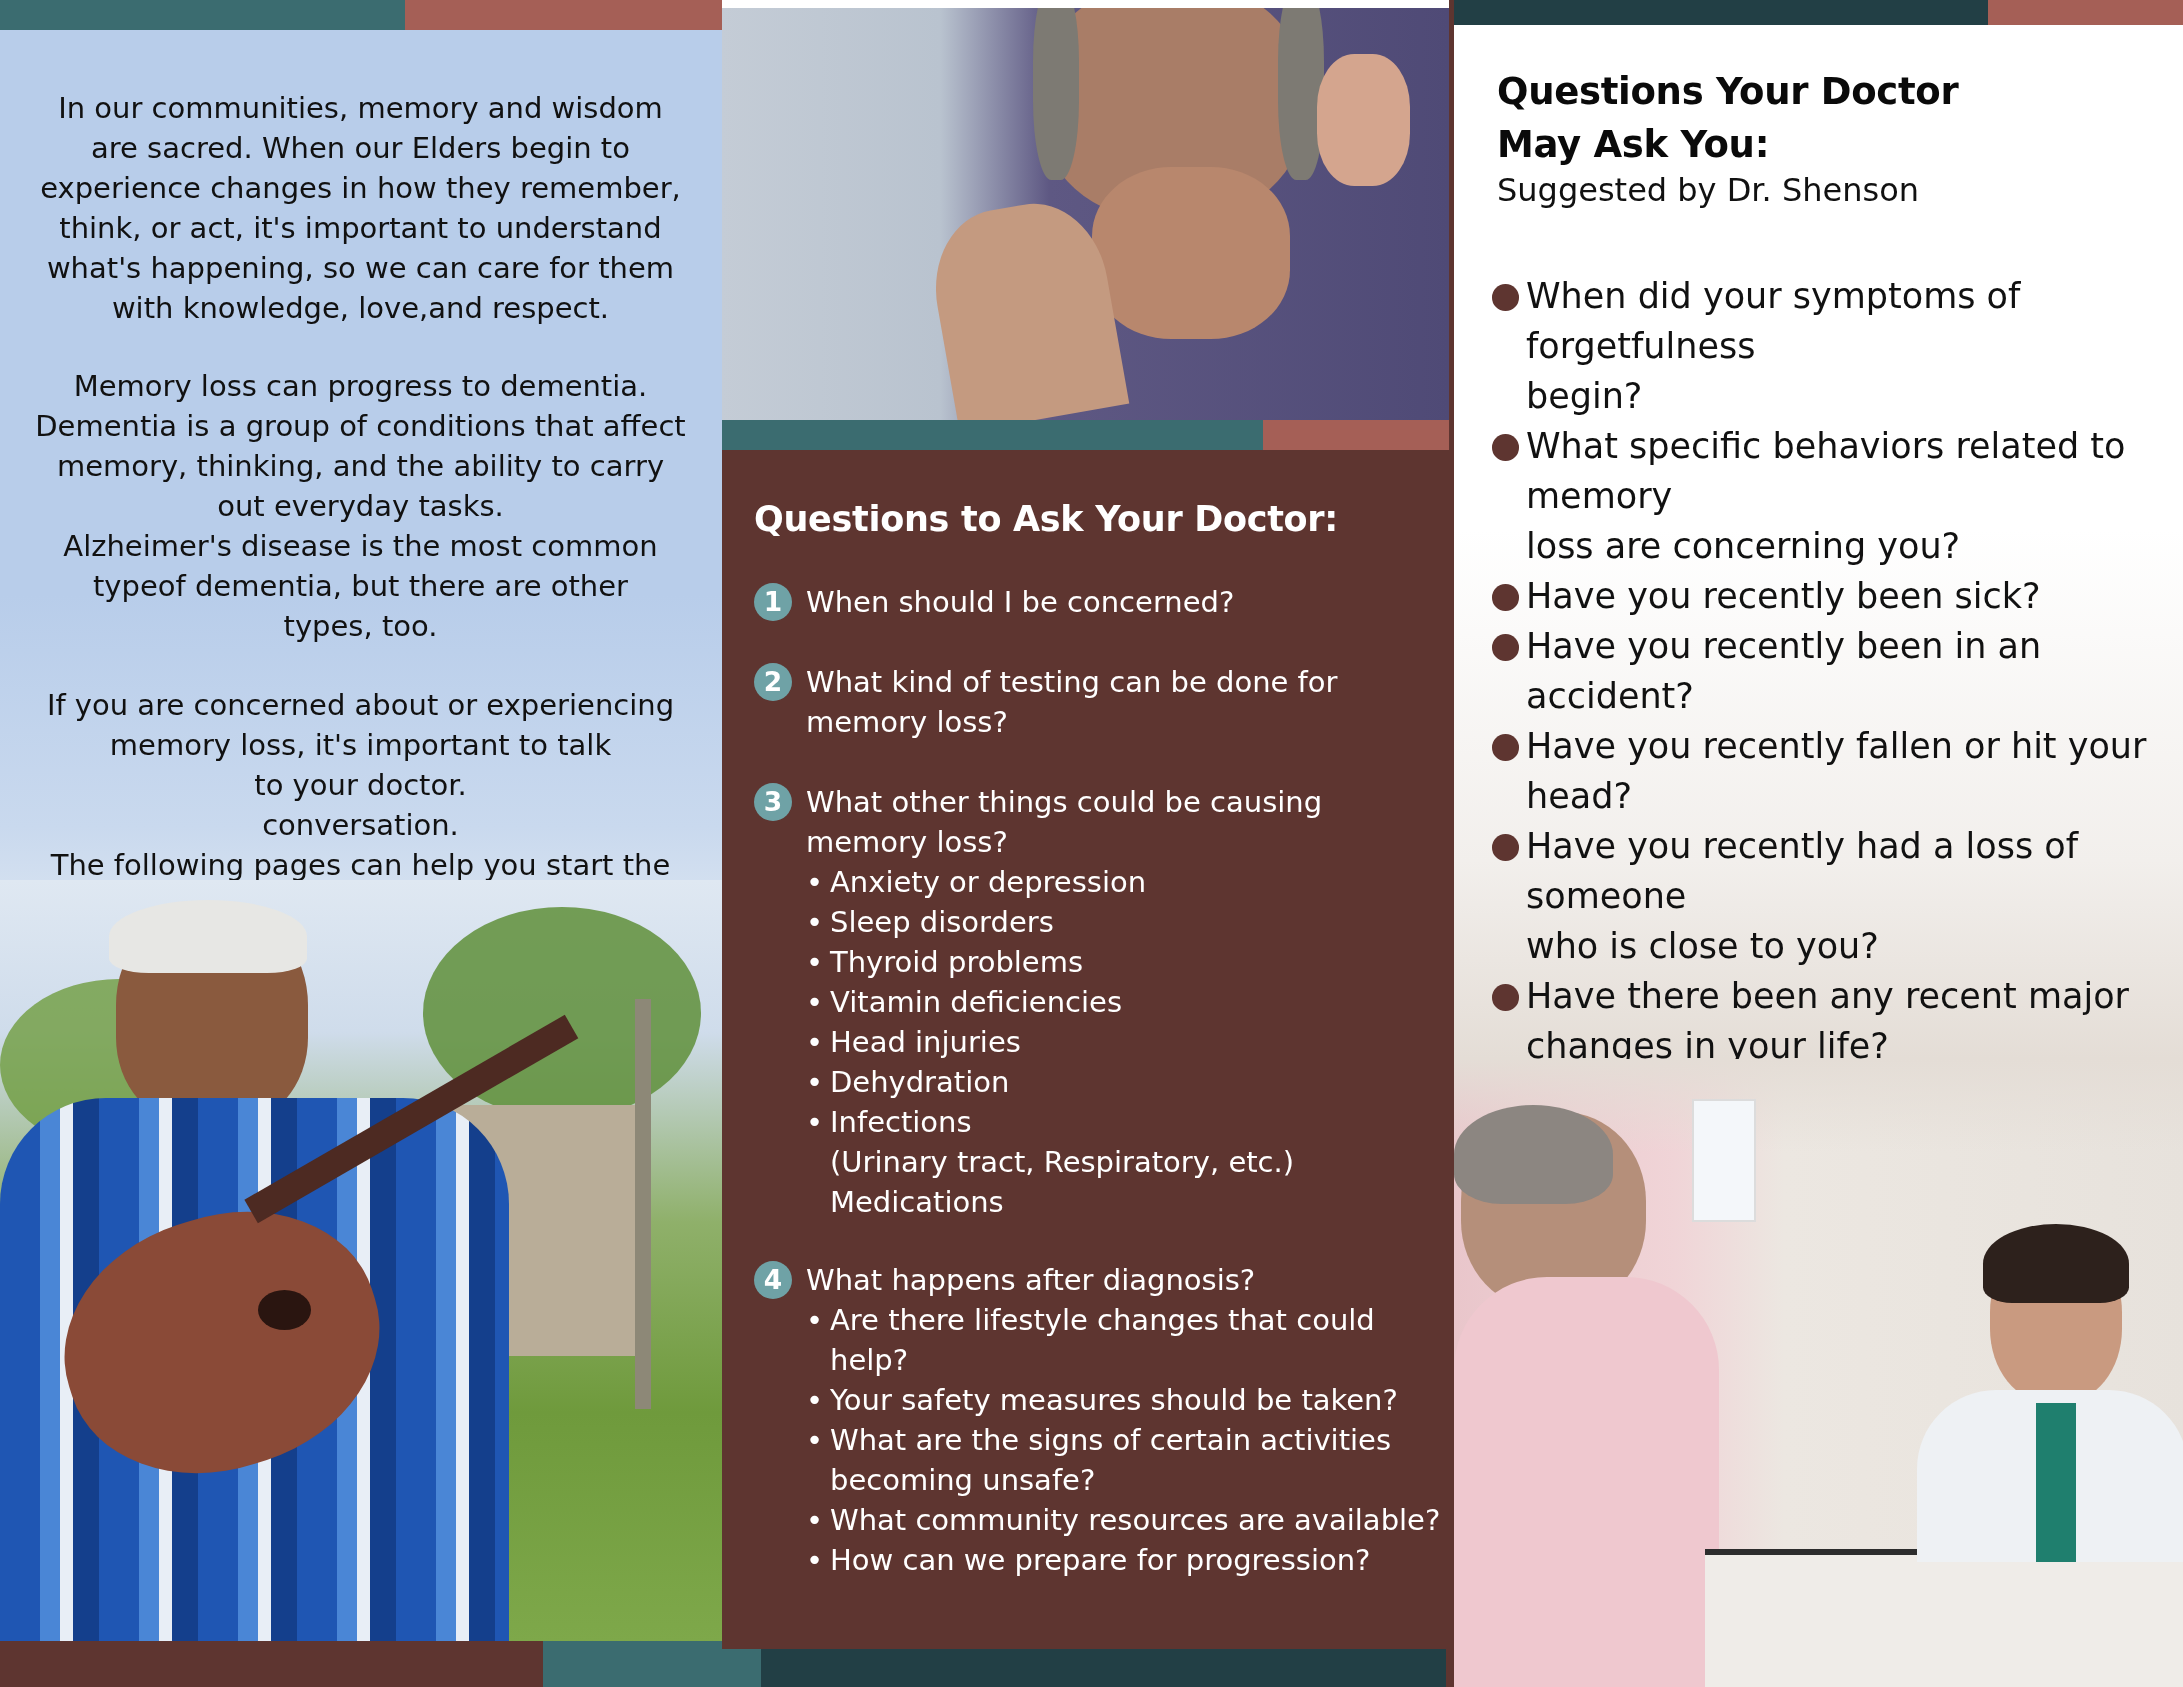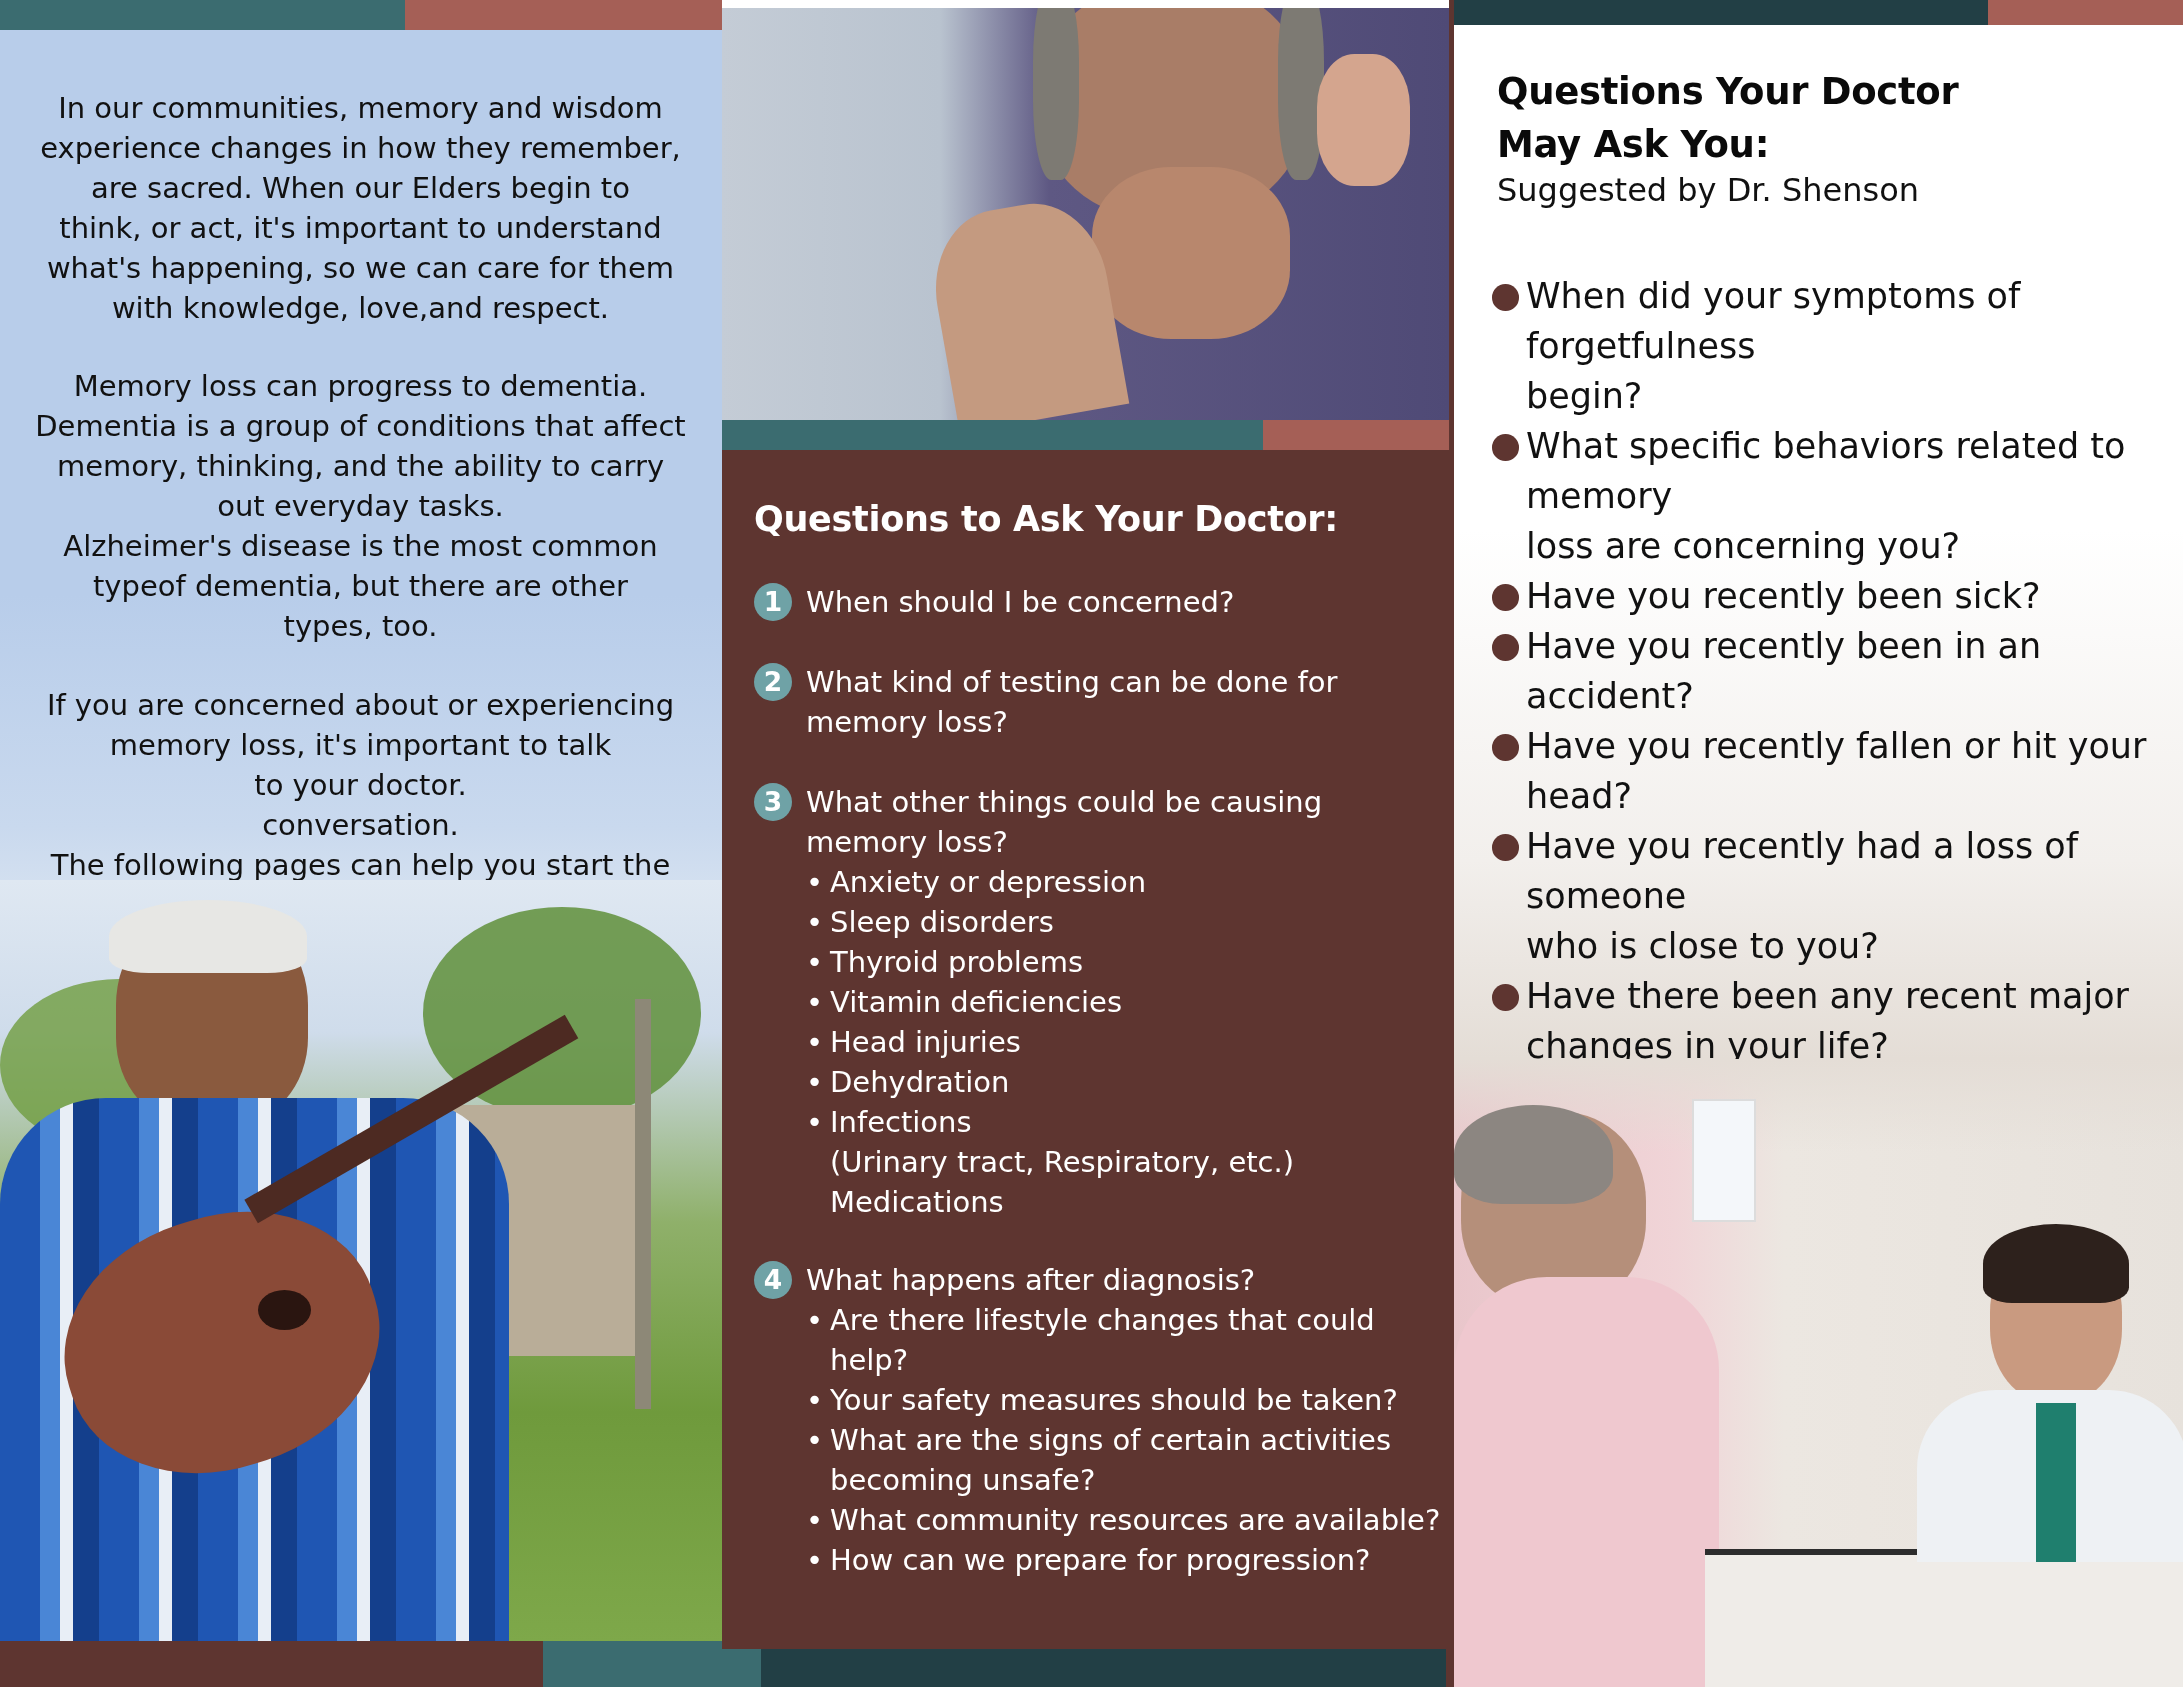--- a/index.html
+++ b/index.html
@@ -45,22 +45,22 @@
 </style>
 </head>
 <body>
 
 <section id="left" class="abs">
   <div class="bar teal" style="left:0;top:0;width:405px;height:30px;"></div>
   <div class="bar coral" style="left:405px;top:0;width:317px;height:30px;"></div>
 
   <div class="left-text" style="top:88px;">
     <p>In our communities, memory and wisdom</p>
+      <p>are sacred. When our Elders begin to</p>
       <p>experience changes in how they remember,</p>
-      <p>are sacred. When our Elders begin to</p>
       <p>think, or act, it's important to understand</p>
       <p>what's happening, so we can care for them</p>
       <p>with knowledge, love,and respect.</p>
   </div>
   <div class="left-text" style="top:366px;">
     <p>Memory loss can progress to dementia.</p>
       <p>Dementia is a group of conditions that affect</p>
       <p>memory, thinking, and the ability to carry</p>
       <p>out everyday tasks.</p>
       <p>Alzheimer's disease is the most common</p>

